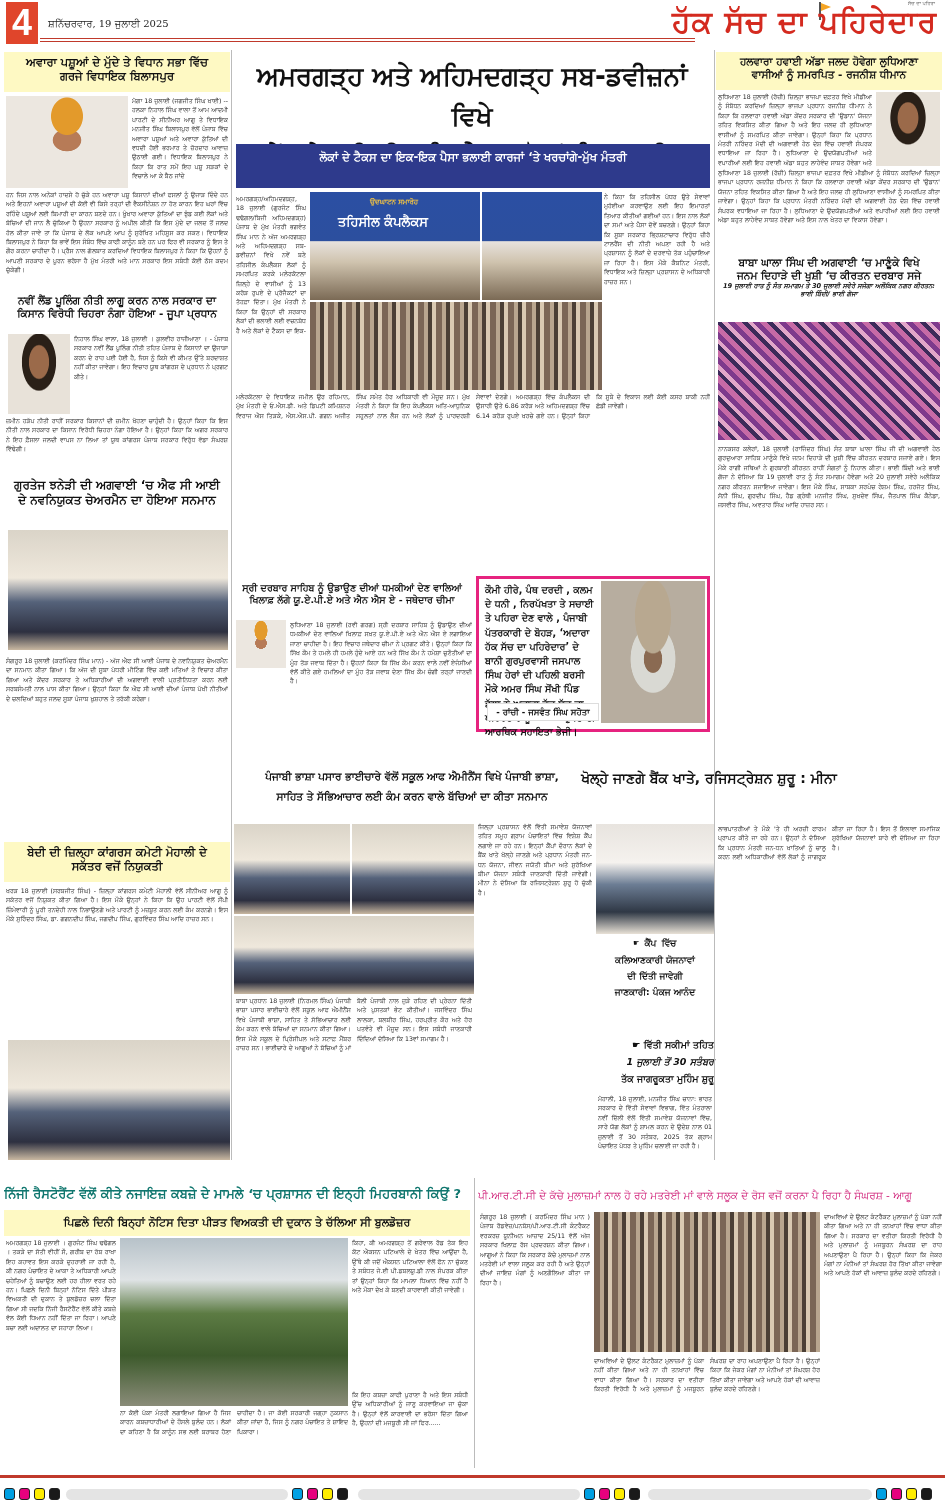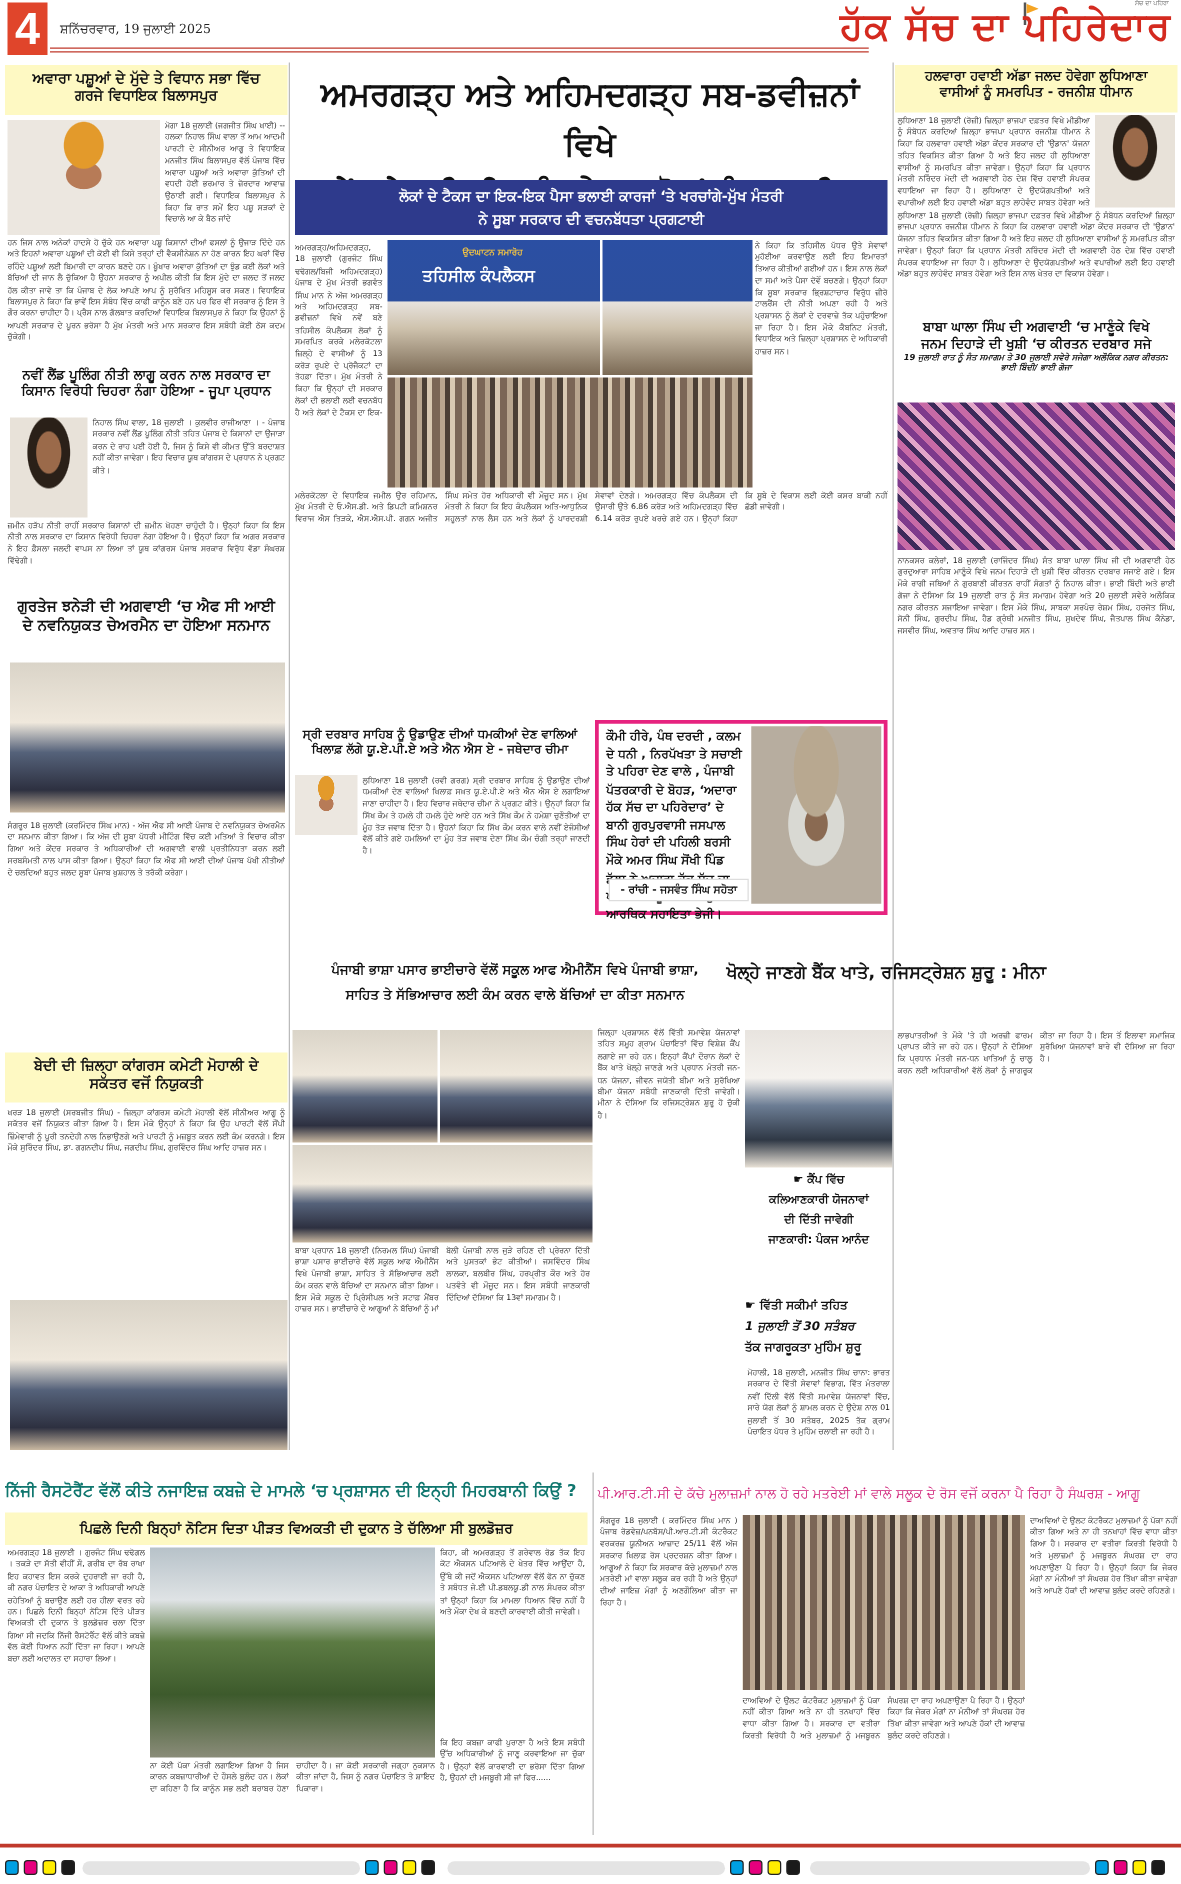--- a/index.html
+++ b/index.html
@@ -81,21 +81,20 @@
 </div>
 <div class="abs txt" style="left:6px;top:886px;width:222px;height:150px;">ਖਰੜ 18 ਜੁਲਾਈ (ਸਰਬਜੀਤ ਸਿੰਘ) - ਜ਼ਿਲ੍ਹਾ ਕਾਂਗਰਸ ਕਮੇਟੀ ਮੋਹਾਲੀ ਵੱਲੋਂ ਸੀਨੀਅਰ ਆਗੂ ਨੂੰ ਸਕੱਤਰ ਵਜੋਂ ਨਿਯੁਕਤ ਕੀਤਾ ਗਿਆ ਹੈ। ਇਸ ਮੌਕੇ ਉਨ੍ਹਾਂ ਨੇ ਕਿਹਾ ਕਿ ਉਹ ਪਾਰਟੀ ਵੱਲੋਂ ਸੌਂਪੀ ਜ਼ਿੰਮੇਵਾਰੀ ਨੂੰ ਪੂਰੀ ਤਨਦੇਹੀ ਨਾਲ ਨਿਭਾਉਣਗੇ ਅਤੇ ਪਾਰਟੀ ਨੂੰ ਮਜ਼ਬੂਤ ਕਰਨ ਲਈ ਕੰਮ ਕਰਨਗੇ। ਇਸ ਮੌਕੇ ਸੁਰਿੰਦਰ ਸਿੰਘ, ਡਾ. ਗਗਨਦੀਪ ਸਿੰਘ, ਜਗਦੀਪ ਸਿੰਘ, ਗੁਰਵਿੰਦਰ ਸਿੰਘ ਆਦਿ ਹਾਜ਼ਰ ਸਨ।</div>
 <div class="abs photo photo-group" style="left:8px;top:1040px;width:222px;height:120px;"></div>
 
 <div class="abs" style="left:232px;top:56px;width:480px;height:90px;">
   <div class="hl" style="font-size:26px;line-height:40px;">ਅਮਰਗੜ੍ਹ ਅਤੇ ਅਹਿਮਦਗੜ੍ਹ ਸਬ-ਡਵੀਜ਼ਨਾਂ ਵਿਖੇ</div>
   <div class="hl" style="font-size:26px;line-height:40px;">ਨਵੇਂ ਬਣੇ ਤਹਿਸੀਲ ਕੰਪਲੈਕਸ ਲੋਕਾਂ ਨੂੰ ਸਮਰਪਿਤ</div>
 </div>
 <div class="abs blue-bar" style="left:236px;top:144px;width:474px;height:44px;padding-top:4px;">
   <div style="font-size:11.5px;line-height:18px;">ਲੋਕਾਂ ਦੇ ਟੈਕਸ ਦਾ ਇਕ-ਇਕ ਪੈਸਾ ਭਲਾਈ ਕਾਰਜਾਂ ‘ਤੇ ਖਰਚਾਂਗੇ-ਮੁੱਖ ਮੰਤਰੀ</div>
-  <div style="font-size:11.5px;line-height:18px;">ਨੇ ਸੂਬਾ ਸਰਕਾਰ ਦੀ ਵਚਨਬੱਧਤਾ ਪ੍ਰਗਟਾਈ</div>
 </div>
 <div class="abs txt" style="left:236px;top:194px;width:70px;height:140px;">ਅਮਰਗੜ੍ਹ/ਅਹਿਮਦਗੜ੍ਹ, 18 ਜੁਲਾਈ (ਗੁਰਜੰਟ ਸਿੰਘ ਢਢੋਗਲ/ਬਿਜੀ ਅਹਿਮਦਗੜ੍ਹ) ਪੰਜਾਬ ਦੇ ਮੁੱਖ ਮੰਤਰੀ ਭਗਵੰਤ ਸਿੰਘ ਮਾਨ ਨੇ ਅੱਜ ਅਮਰਗੜ੍ਹ ਅਤੇ ਅਹਿਮਦਗੜ੍ਹ ਸਬ-ਡਵੀਜ਼ਨਾਂ ਵਿਖੇ ਨਵੇਂ ਬਣੇ ਤਹਿਸੀਲ ਕੰਪਲੈਕਸ ਲੋਕਾਂ ਨੂੰ ਸਮਰਪਿਤ ਕਰਕੇ ਮਲੇਰਕੋਟਲਾ ਜ਼ਿਲ੍ਹੇ ਦੇ ਵਾਸੀਆਂ ਨੂੰ 13 ਕਰੋੜ ਰੁਪਏ ਦੇ ਪ੍ਰੋਜੈਕਟਾਂ ਦਾ ਤੋਹਫ਼ਾ ਦਿੱਤਾ। ਮੁੱਖ ਮੰਤਰੀ ਨੇ ਕਿਹਾ ਕਿ ਉਨ੍ਹਾਂ ਦੀ ਸਰਕਾਰ ਲੋਕਾਂ ਦੀ ਭਲਾਈ ਲਈ ਵਚਨਬੱਧ ਹੈ ਅਤੇ ਲੋਕਾਂ ਦੇ ਟੈਕਸ ਦਾ ਇਕ-ਇਕ ਪੈਸਾ ਭਲਾਈ ਕਾਰਜਾਂ ਉਤੇ ਖਰਚਿਆ ਜਾਵੇਗਾ। ਇਨ੍ਹਾਂ ਕੰਪਲੈਕਸਾਂ ਨਾਲ ਲੋਕਾਂ ਨੂੰ ਇਕੋ ਛੱਤ ਹੇਠ ਸੇਵਾਵਾਂ ਮਿਲਣਗੀਆਂ।</div>
 <div class="abs photo photo-stage" style="left:310px;top:192px;width:170px;height:108px;">
   <div style="position:absolute;left:60px;top:6px;color:#f5c542;font-size:7px;font-weight:bold;">ਉਦਘਾਟਨ ਸਮਾਰੋਹ</div>
   <div style="position:absolute;left:28px;top:22px;color:#fff;font-size:13px;font-weight:bold;">ਤਹਿਸੀਲ ਕੰਪਲੈਕਸ</div>
 </div>
 <div class="abs photo photo-stage" style="left:482px;top:192px;width:120px;height:108px;"></div>
 <div class="abs photo photo-crowd" style="left:310px;top:302px;width:292px;height:88px;"></div>
 <div class="abs txt" style="left:604px;top:192px;width:106px;height:196px;">ਨੇ ਕਿਹਾ ਕਿ ਤਹਿਸੀਲ ਪੱਧਰ ਉਤੇ ਸੇਵਾਵਾਂ ਮੁਹੱਈਆ ਕਰਵਾਉਣ ਲਈ ਇਹ ਇਮਾਰਤਾਂ ਤਿਆਰ ਕੀਤੀਆਂ ਗਈਆਂ ਹਨ। ਇਸ ਨਾਲ ਲੋਕਾਂ ਦਾ ਸਮਾਂ ਅਤੇ ਪੈਸਾ ਦੋਵੇਂ ਬਚਣਗੇ। ਉਨ੍ਹਾਂ ਕਿਹਾ ਕਿ ਸੂਬਾ ਸਰਕਾਰ ਭ੍ਰਿਸ਼ਟਾਚਾਰ ਵਿਰੁੱਧ ਜ਼ੀਰੋ ਟਾਲਰੈਂਸ ਦੀ ਨੀਤੀ ਅਪਣਾ ਰਹੀ ਹੈ ਅਤੇ ਪ੍ਰਸ਼ਾਸਨ ਨੂੰ ਲੋਕਾਂ ਦੇ ਦਰਵਾਜ਼ੇ ਤੱਕ ਪਹੁੰਚਾਇਆ ਜਾ ਰਿਹਾ ਹੈ। ਇਸ ਮੌਕੇ ਕੈਬਨਿਟ ਮੰਤਰੀ, ਵਿਧਾਇਕ ਅਤੇ ਜ਼ਿਲ੍ਹਾ ਪ੍ਰਸ਼ਾਸਨ ਦੇ ਅਧਿਕਾਰੀ ਹਾਜ਼ਰ ਸਨ।</div>
 <div class="abs txt" style="left:236px;top:392px;width:474px;height:186px;column-count:4;column-gap:6px;">ਮਲੇਰਕੋਟਲਾ ਦੇ ਵਿਧਾਇਕ ਜਮੀਲ ਉਰ ਰਹਿਮਾਨ, ਮੁੱਖ ਮੰਤਰੀ ਦੇ ਓ.ਐਸ.ਡੀ. ਅਤੇ ਡਿਪਟੀ ਕਮਿਸ਼ਨਰ ਵਿਰਾਜ ਐਸ ਤਿੜਕੇ, ਐਸ.ਐਸ.ਪੀ. ਗਗਨ ਅਜੀਤ ਸਿੰਘ ਸਮੇਤ ਹੋਰ ਅਧਿਕਾਰੀ ਵੀ ਮੌਜੂਦ ਸਨ। ਮੁੱਖ ਮੰਤਰੀ ਨੇ ਕਿਹਾ ਕਿ ਇਹ ਕੰਪਲੈਕਸ ਅਤਿ-ਆਧੁਨਿਕ ਸਹੂਲਤਾਂ ਨਾਲ ਲੈਸ ਹਨ ਅਤੇ ਲੋਕਾਂ ਨੂੰ ਪਾਰਦਰਸ਼ੀ ਸੇਵਾਵਾਂ ਦੇਣਗੇ। ਅਮਰਗੜ੍ਹ ਵਿੱਚ ਕੰਪਲੈਕਸ ਦੀ ਉਸਾਰੀ ਉਤੇ 6.86 ਕਰੋੜ ਅਤੇ ਅਹਿਮਦਗੜ੍ਹ ਵਿੱਚ 6.14 ਕਰੋੜ ਰੁਪਏ ਖਰਚੇ ਗਏ ਹਨ। ਉਨ੍ਹਾਂ ਕਿਹਾ ਕਿ ਸੂਬੇ ਦੇ ਵਿਕਾਸ ਲਈ ਕੋਈ ਕਸਰ ਬਾਕੀ ਨਹੀਂ ਛੱਡੀ ਜਾਵੇਗੀ।</div>
@@ -137,28 +136,28 @@
 <div class="abs photo photo-group" style="left:352px;top:824px;width:122px;height:90px;"></div>
 <div class="abs photo photo-group" style="left:234px;top:916px;width:240px;height:78px;"></div>
 <div class="abs txt" style="left:236px;top:996px;width:236px;height:160px;column-count:2;column-gap:6px;">ਬਾਬਾ ਪ੍ਰਧਾਨ 18 ਜੁਲਾਈ (ਨਿਰਮਲ ਸਿੰਘ) ਪੰਜਾਬੀ ਭਾਸ਼ਾ ਪਸਾਰ ਭਾਈਚਾਰੇ ਵੱਲੋਂ ਸਕੂਲ ਆਫ ਐਮੀਨੈਂਸ ਵਿਖੇ ਪੰਜਾਬੀ ਭਾਸ਼ਾ, ਸਾਹਿਤ ਤੇ ਸੱਭਿਆਚਾਰ ਲਈ ਕੰਮ ਕਰਨ ਵਾਲੇ ਬੱਚਿਆਂ ਦਾ ਸਨਮਾਨ ਕੀਤਾ ਗਿਆ। ਇਸ ਮੌਕੇ ਸਕੂਲ ਦੇ ਪ੍ਰਿੰਸੀਪਲ ਅਤੇ ਸਟਾਫ਼ ਮੈਂਬਰ ਹਾਜ਼ਰ ਸਨ। ਭਾਈਚਾਰੇ ਦੇ ਆਗੂਆਂ ਨੇ ਬੱਚਿਆਂ ਨੂੰ ਮਾਂ ਬੋਲੀ ਪੰਜਾਬੀ ਨਾਲ ਜੁੜੇ ਰਹਿਣ ਦੀ ਪ੍ਰੇਰਨਾ ਦਿੱਤੀ ਅਤੇ ਪੁਸਤਕਾਂ ਭੇਟ ਕੀਤੀਆਂ। ਜਸਵਿੰਦਰ ਸਿੰਘ ਲਾਲਕਾ, ਬਲਬੀਰ ਸਿੰਘ, ਹਰਪ੍ਰੀਤ ਕੌਰ ਅਤੇ ਹੋਰ ਪਤਵੰਤੇ ਵੀ ਮੌਜੂਦ ਸਨ। ਇਸ ਸਬੰਧੀ ਜਾਣਕਾਰੀ ਦਿੰਦਿਆਂ ਦੱਸਿਆ ਕਿ 13ਵਾਂ ਸਮਾਗਮ ਹੈ।</div>
 
 <div class="abs" style="left:476px;top:766px;width:466px;height:50px;">
   <div class="hl" style="font-size:14px;line-height:24px;">ਖੋਲ੍ਹੇ ਜਾਣਗੇ ਬੈਂਕ ਖਾਤੇ, ਰਜਿਸਟ੍ਰੇਸ਼ਨ ਸ਼ੁਰੂ : ਮੀਨਾ</div>
 </div>
 <div class="abs txt" style="left:478px;top:822px;width:114px;height:334px;">ਜਿਲ੍ਹਾ ਪ੍ਰਸ਼ਾਸਨ ਵੱਲੋਂ ਵਿੱਤੀ ਸਮਾਵੇਸ਼ ਯੋਜਨਾਵਾਂ ਤਹਿਤ ਸਮੂਹ ਗ੍ਰਾਮ ਪੰਚਾਇਤਾਂ ਵਿੱਚ ਵਿਸ਼ੇਸ਼ ਕੈਂਪ ਲਗਾਏ ਜਾ ਰਹੇ ਹਨ। ਇਨ੍ਹਾਂ ਕੈਂਪਾਂ ਦੌਰਾਨ ਲੋਕਾਂ ਦੇ ਬੈਂਕ ਖਾਤੇ ਖੋਲ੍ਹੇ ਜਾਣਗੇ ਅਤੇ ਪ੍ਰਧਾਨ ਮੰਤਰੀ ਜਨ-ਧਨ ਯੋਜਨਾ, ਜੀਵਨ ਜਯੋਤੀ ਬੀਮਾ ਅਤੇ ਸੁਰੱਖਿਆ ਬੀਮਾ ਯੋਜਨਾ ਸਬੰਧੀ ਜਾਣਕਾਰੀ ਦਿੱਤੀ ਜਾਵੇਗੀ। ਮੀਨਾ ਨੇ ਦੱਸਿਆ ਕਿ ਰਜਿਸਟ੍ਰੇਸ਼ਨ ਸ਼ੁਰੂ ਹੋ ਚੁੱਕੀ ਹੈ।</div>
 <div class="abs photo photo-office" style="left:596px;top:824px;width:118px;height:110px;"></div>
 <div class="abs" style="left:596px;top:936px;width:118px;height:96px;text-align:center;">
-  <div style="font-size:9px;font-weight:bold;line-height:16px;">
+  <div style="font-size:9px;font-weight:bold;line-height:16px;font-family:Liberation Mono, monospace;">
     <span class="bullet-hand">☛ </span><span>ਕੈਂਪ ਵਿੱਚ</span>
   </div>
   <div style="font-size:9px;font-weight:bold;line-height:16px;">ਕਲਿਆਣਕਾਰੀ ਯੋਜਨਾਵਾਂ</div>
   <div style="font-size:9px;font-weight:bold;line-height:16px;">ਦੀ ਦਿੱਤੀ ਜਾਵੇਗੀ</div>
   <div style="font-size:9px;font-weight:bold;line-height:16px;">ਜਾਣਕਾਰੀ: ਪੰਕਜ ਆਨੰਦ</div>
 </div>
-<div class="abs" style="left:596px;top:1036px;width:118px;height:54px;text-align:left;">
+<div class="abs" style="left:596px;top:1036px;width:118px;height:54px;text-align:right;">
   <div style="font-size:9.5px;font-weight:bold;line-height:17px;">
     <span class="bullet-hand">☛ </span><span>ਵਿੱਤੀ ਸਕੀਮਾਂ ਤਹਿਤ</span>
   </div>
   <div style="font-size:9.5px;font-weight:bold;line-height:17px;font-style:italic;">1 ਜੁਲਾਈ ਤੋਂ 30 ਸਤੰਬਰ</div>
   <div style="font-size:9.5px;font-weight:bold;line-height:17px;">ਤੱਕ ਜਾਗਰੂਕਤਾ ਮੁਹਿੰਮ ਸ਼ੁਰੂ</div>
 </div>
 <div class="abs txt" style="left:598px;top:1094px;width:114px;height:62px;">ਮੋਹਾਲੀ, 18 ਜੁਲਾਈ, ਮਨਜੀਤ ਸਿੰਘ ਚਾਨਾ: ਭਾਰਤ ਸਰਕਾਰ ਦੇ ਵਿੱਤੀ ਸੇਵਾਵਾਂ ਵਿਭਾਗ, ਵਿੱਤ ਮੰਤਰਾਲਾ ਨਵੀਂ ਦਿੱਲੀ ਵੱਲੋਂ ਵਿੱਤੀ ਸਮਾਵੇਸ਼ ਯੋਜਨਾਵਾਂ ਵਿੱਚ, ਸਾਰੇ ਯੋਗ ਲੋਕਾਂ ਨੂੰ ਸ਼ਾਮਲ ਕਰਨ ਦੇ ਉਦੇਸ਼ ਨਾਲ 01 ਜੁਲਾਈ ਤੋਂ 30 ਸਤੰਬਰ, 2025 ਤੱਕ ਗ੍ਰਾਮ ਪੰਚਾਇਤ ਪੱਧਰ ਤੇ ਮੁਹਿੰਮ ਚਲਾਈ ਜਾ ਰਹੀ ਹੈ।</div>
 <div class="abs txt" style="left:718px;top:824px;width:222px;height:334px;column-count:2;column-gap:6px;">ਲਾਭਪਾਤਰੀਆਂ ਤੇ ਮੌਕੇ 'ਤੇ ਹੀ ਅਰਜ਼ੀ ਫਾਰਮ ਪ੍ਰਾਪਤ ਕੀਤੇ ਜਾ ਰਹੇ ਹਨ। ਉਨ੍ਹਾਂ ਨੇ ਦੱਸਿਆ ਕਿ ਪ੍ਰਧਾਨ ਮੰਤਰੀ ਜਨ-ਧਨ ਖਾਤਿਆਂ ਨੂੰ ਚਾਲੂ ਕਰਨ ਲਈ ਅਧਿਕਾਰੀਆਂ ਵੱਲੋਂ ਲੋਕਾਂ ਨੂੰ ਜਾਗਰੂਕ ਕੀਤਾ ਜਾ ਰਿਹਾ ਹੈ। ਇਸ ਤੋਂ ਇਲਾਵਾ ਸਮਾਜਿਕ ਸੁਰੱਖਿਆ ਯੋਜਨਾਵਾਂ ਬਾਰੇ ਵੀ ਦੱਸਿਆ ਜਾ ਰਿਹਾ ਹੈ।</div>
 
 <div class="abs green-hl" style="left:4px;top:1182px;width:470px;height:24px;font-size:13px;line-height:24px;white-space:nowrap;overflow:hidden;">ਨਿੱਜੀ ਰੈਸਟੋਰੈਂਟ ਵੱਲੋਂ ਕੀਤੇ ਨਜਾਇਜ਼ ਕਬਜ਼ੇ ਦੇ ਮਾਮਲੇ ‘ਚ ਪ੍ਰਸ਼ਾਸਨ ਦੀ ਇਨ੍ਹੀ ਮਿਹਰਬਾਨੀ ਕਿਉਂ ?</div>

